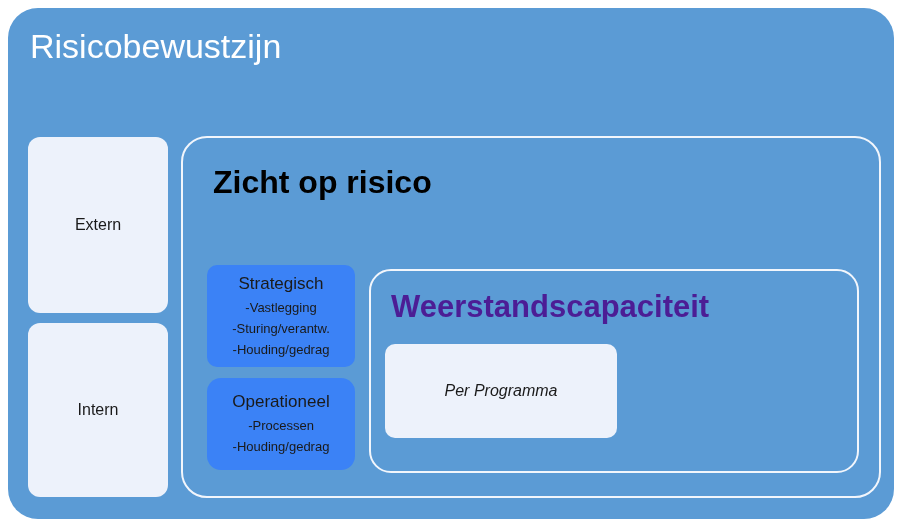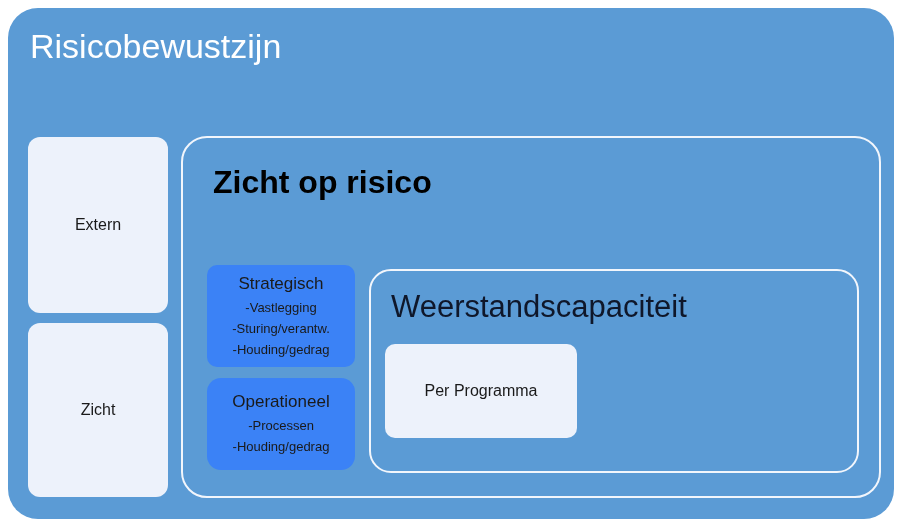--- a/index.html
+++ b/index.html
@@ -123,59 +123,59 @@
     border: 2px solid #F2F6FC;
     border-radius: 22px;
     box-sizing: border-box;
   }
   .weer-title {
     position: absolute;
     left: 20px;
     top: 16px;
     font-size: 31px;
     line-height: 40px;
-    color: #0f172a;
-    font-weight: 400;
+    color: #4c1d95;
+    font-weight: 700;
     white-space: nowrap;
   }
   .weer-box {
     position: absolute;
     top: 73px;
     height: 94px;
     background: #EDF2FB;
     border-radius: 10px;
     display: flex;
     align-items: center;
     justify-content: center;
     text-align: center;
     color: #1a1a1a;
     font-size: 16px;
     line-height: 22px;
     box-sizing: border-box;
     padding: 4px 8px;
   }
-  .weer-box.left  { left: 14px;  width: 192px; }
+  .weer-box.left  { left: 14px;  width: 232px; font-style: italic; }
   .weer-box.right { left: 254px; width: 226px; }
   .weer-box span { display: block; }
 </style>
 </head>
 <body>
 
 <div id="canvas">
 
   <div class="outer-card">
 
     <div class="outer-title">Risicobewustzijn</div>
 
     <div class="side-box intern">
       <span>Extern</span>
     </div>
 
     <div class="side-box extern">
-      <span>Zicht</span>
+      <span>Intern</span>
     </div>
 
     <div class="zicht-card">
 
       <div class="zicht-title">Zicht op risico</div>
 
       <div class="lvl-box strategisch">
         <div class="lvl-head">Strategisch</div>
         <div class="lvl-item">-Vastlegging</div>
         <div class="lvl-item">-Sturing/verantw.</div>

